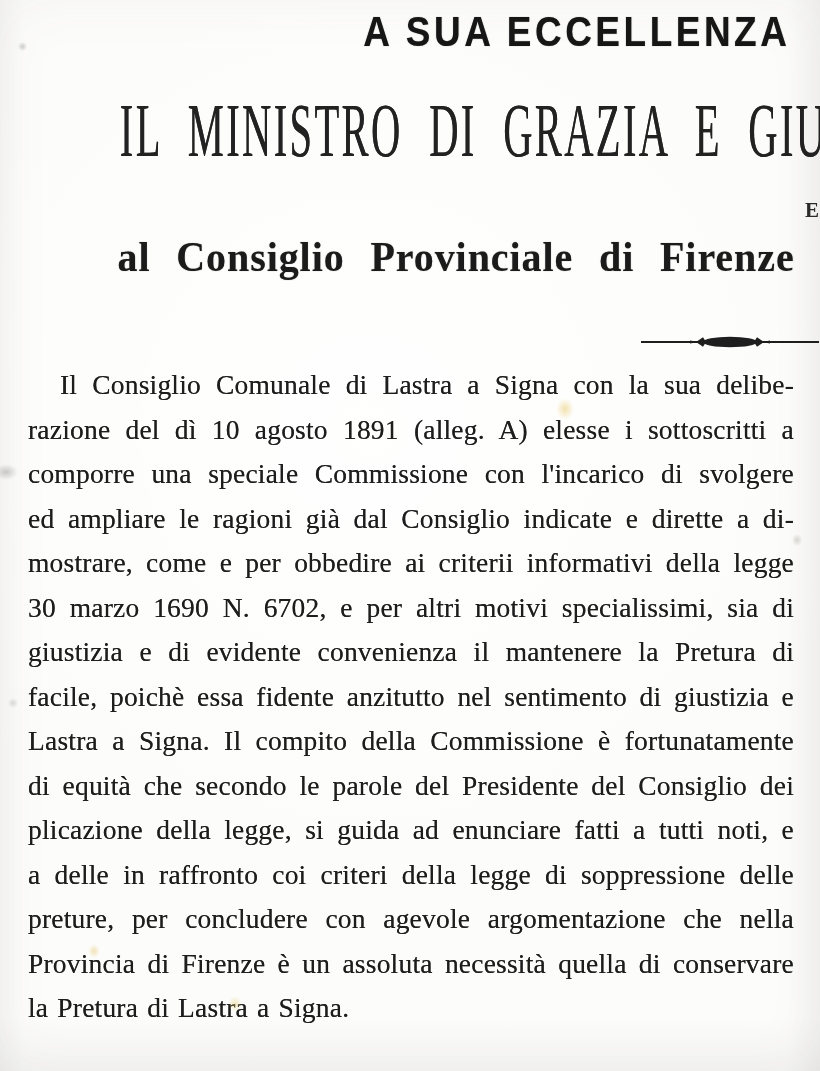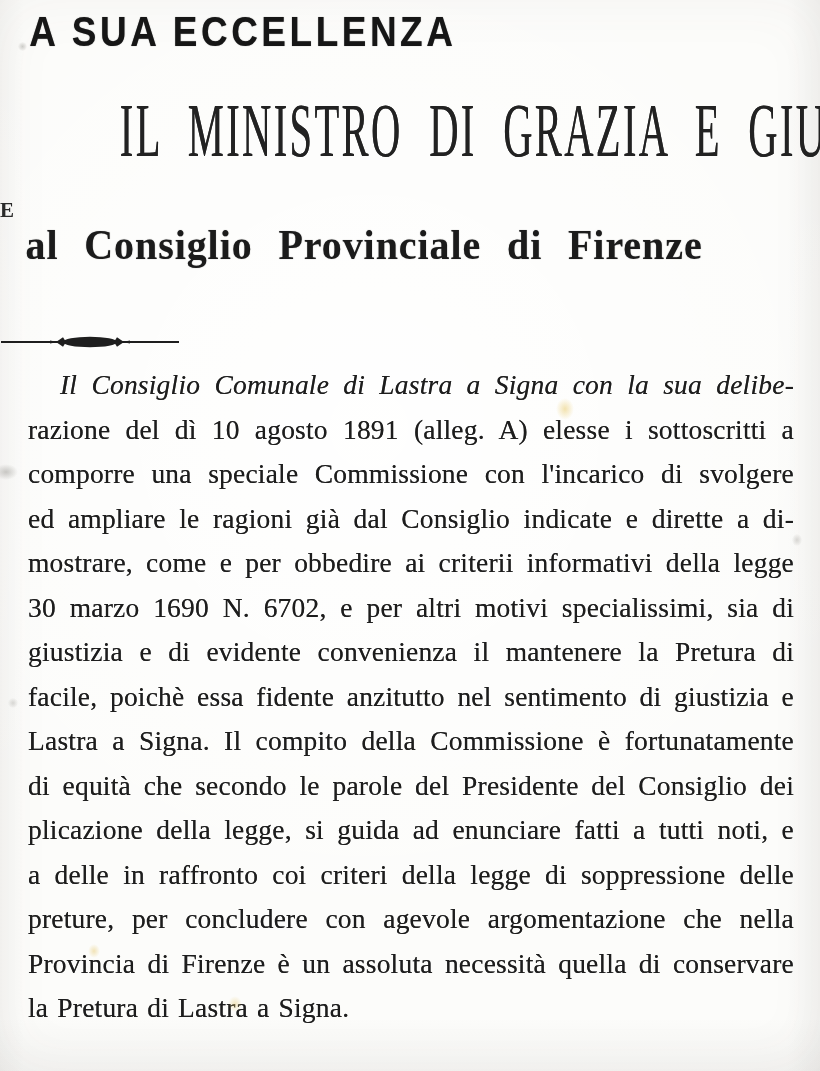--- a/index.html
+++ b/index.html
@@ -18,21 +18,21 @@
       linear-gradient(to left, rgba(120,120,115,0.07) 0%, rgba(120,120,115,0) 4%),
       linear-gradient(to top, rgba(120,120,115,0.06) 0%, rgba(120,120,115,0) 5%),
       linear-gradient(to right, rgba(120,120,115,0.05) 0%, rgba(120,120,115,0) 3%);
     box-shadow: inset 0 0 60px rgba(90,85,70,0.05);
     overflow: hidden;
     color: #1e1e1e;
     font-family: "Liberation Serif", serif;
   }
 
   
-  .hdr-row { position: absolute; left: 0; width: 100%; text-align: left; white-space: nowrap; }
+  .hdr-row { position: absolute; left: 0; width: 100%; text-align: right; white-space: nowrap; }
 
   .dedication { top: 8px; }
   .dedication span {
     display: inline-block;
     font-family: "Liberation Sans", sans-serif;
     font-weight: 700;
     font-size: 42px;
     letter-spacing: 4px;
     transform: scaleX(0.88);
     transform-origin: center top;
@@ -55,21 +55,21 @@
   }
 
   .conjunction { top: 198px; }
   .conjunction span {
     font-size: 21px;
     font-weight: 600;
     letter-spacing: 1px;
     color: #2a2a2a;
   }
 
-  .secondary { top: 220px; }
+  .secondary { top: 232px; }
   .secondary span {
     display: inline-block;
     font-family: "Liberation Serif", serif;
     font-weight: 700;
     font-size: 43px;
     letter-spacing: 1px;
     word-spacing: 16px;
     transform: scaleX(0.93);
     transform-origin: center top;
     color: #1b1b1b;
@@ -92,21 +92,21 @@
     word-spacing: 2px;
   }
   .line {
     height: 44.5px;
     line-height: 44.5px;
     text-align: justify;
     text-align-last: justify;
     white-space: normal;
     overflow: visible;
   }
-  .line.first { padding-left: 32px; font-style: italic; }
+  .line.first { padding-left: 32px; }
   .line.last { text-align-last: left; }
 
   
   .stain { position: absolute; border-radius: 50%; pointer-events: none; }
   .stain.yellow-1 { left: 556px; top: 398px; width: 18px; height: 22px;
     background: radial-gradient(ellipse, rgba(233,203,110,0.55) 0%, rgba(233,203,110,0) 70%); }
   .stain.yellow-2 { left: 88px;  top: 944px; width: 12px; height: 14px;
     background: radial-gradient(ellipse, rgba(228,196,100,0.45) 0%, rgba(228,196,100,0) 70%); }
   .stain.yellow-3 { left: 228px; top: 996px; width: 14px; height: 16px;
     background: radial-gradient(ellipse, rgba(228,196,100,0.4) 0%, rgba(228,196,100,0) 70%); }

